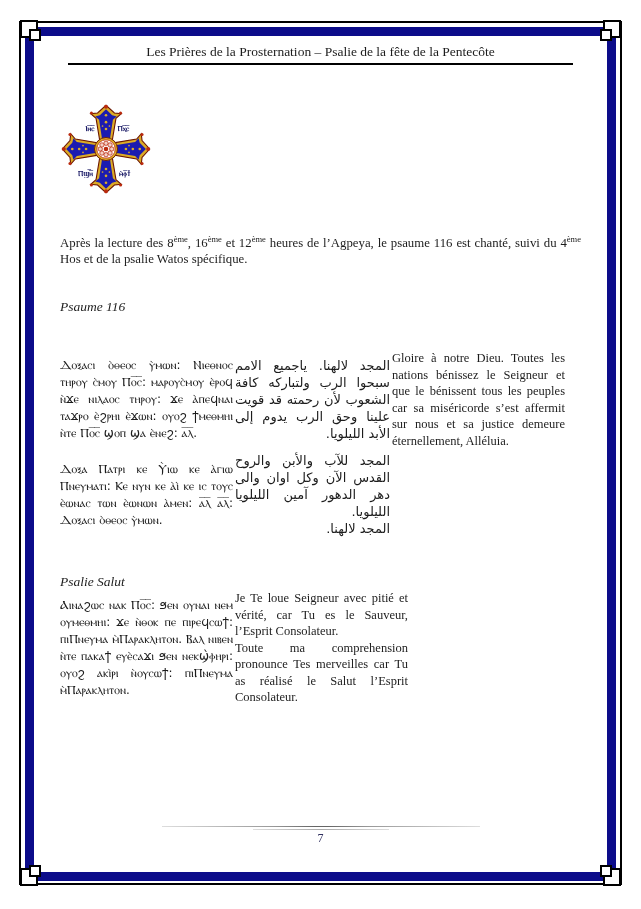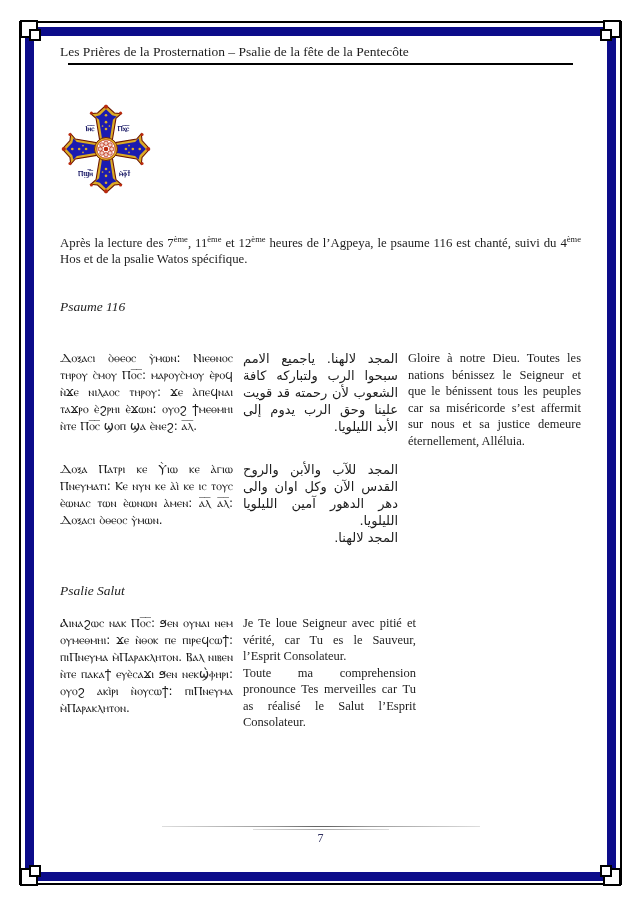--- a/index.html
+++ b/index.html
@@ -15,32 +15,32 @@
   .knot { position:absolute; border:2px solid #000; pointer-events:none; }
   .knot.outer { width:14px; height:14px; background:#fff; }
   .knot.inner { width:8px;  height:8px;  background:#fff; }
   .tl.outer { left:20px; top:20px; }   .tl.inner { left:29px; top:29px; }
   .tr.outer { right:20px; top:20px; }  .tr.inner { right:29px; top:29px; }
   .bl.outer { left:20px; bottom:23px; }.bl.inner { left:29px; bottom:32px; }
   .br.outer { right:20px; bottom:23px;}.br.inner { right:29px; bottom:32px; }
 
   
   .content { position:absolute; left:60px; right:60px; top:0; }
-  .doc-title { margin-top:44px; text-align:left; font-size:13.5px; line-height:16px; }
+  .doc-title { margin-top:44px; text-align:center; font-size:13.5px; line-height:16px; }
   .title-rule { border-top:2px solid #000; margin:3px 8px 0 8px; height:0; }
   .cross-wrap { margin-top:36px; }
   .intro { margin-top:34px; font-size:12.8px; line-height:16px; text-align:justify; }
   .intro sup { font-size:8.5px; line-height:0; }
   .sec-heading { text-align:left; font-weight:normal; font-style:italic; font-size:13.5px; }
   .sh1 { margin-top:32px; }
   .sh2 { margin-top:37px; }
-  .row { display:flex; gap:10px; align-items:flex-start; }
+  .row { display:flex; gap:2px; align-items:center; }
   .r1 { margin-top:35px; }
-  .r2 { margin-top:12px; }
-  .r3 { margin-top:16px; }
+  .r2 { margin-top:3px; }
+  .r3 { }
   .cell { white-space:pre-wrap; }
   .coptic { width:173px; font-family:"DejaVu Sans", sans-serif; font-size:12px;
     line-height:17px; text-align:justify; }
   .french { width:173px; font-size:12.5px; line-height:16.5px; text-align:justify; }
   .arabic { width:155px; font-family:"DejaVu Sans", sans-serif; font-size:13px;
     line-height:17px; direction:rtl; text-align:justify; }
 
   
   .footer { position:absolute; left:0; right:0; top:826px; text-align:center; }
   .footer-rule { width:318px; height:1px; margin:0 auto;
@@ -106,21 +106,21 @@
             <circle cx="65.3" cy="65.3" r="2.8"></circle>
         </g>
         <circle cx="60" cy="60" r="3" fill="#bb2a0e"></circle>
         <text class="cross-label" x="45" y="37" text-anchor="end">Ⲓⲏ̅ⲥ̅</text>
         <text class="cross-label" x="75" y="37" text-anchor="start">Ⲡⲭ̅ⲥ̅</text>
         <text class="cross-label" x="43" y="95" text-anchor="end">Ⲡϣ̅ⲏ̅</text>
         <text class="cross-label" x="77" y="95" text-anchor="start">ⲙ̀ⲫ̅ϯ</text>
       </svg>
     </div>
 
-    <div class="intro"><span>Après la lecture des 7</span><sup>ème</sup><span>, 11</span><sup>ème</sup><span> et 12</span><sup>ème</sup><span> heures de l’Agpeya, le psaume 116 est chanté, suivi du 4</span><sup>ème</sup><span> Hos et de la psalie Watos spécifique.</span></div>
+    <div class="intro"><span>Après la lecture des 8</span><sup>ème</sup><span>, 16</span><sup>ème</sup><span> et 12</span><sup>ème</sup><span> heures de l’Agpeya, le psaume 116 est chanté, suivi du 4</span><sup>ème</sup><span> Hos et de la psalie Watos spécifique.</span></div>
 
     <div class="sec-heading sh1">Psaume 116</div>
 
     <div class="row r1">
       <div class="cell coptic">Ⲇⲟⲝⲁⲥⲓ ⲟ̀ⲑⲉⲟⲥ ⲩ̀ⲙⲱⲛ: Ⲛⲓⲉⲑⲛⲟⲥ ⲧⲏⲣⲟⲩ ⲥ̀ⲙⲟⲩ Ⲡⲟ̅ⲥ̅: ⲙⲁⲣⲟⲩⲥ̀ⲙⲟⲩ ⲉ̀ⲣⲟϥ ⲛ̀ϫⲉ ⲛⲓⲗⲁⲟⲥ ⲧⲏⲣⲟⲩ: ϫⲉ ⲁ̀ⲡⲉϥⲛⲁⲓ ⲧⲁϫⲣⲟ ⲉ̀ϩⲣⲏⲓ ⲉ̀ϫⲱⲛ: ⲟⲩⲟϩ ϯⲙⲉⲑⲙⲏⲓ ⲛ̀ⲧⲉ Ⲡⲟ̅ⲥ̅ ϣⲟⲡ ϣⲁ ⲉ̀ⲛⲉϩ: ⲁ̅ⲗ̅.</div>
       <div class="cell arabic">المجد لالهنا. ياجميع الامم سبحوا الرب ولتباركه كافة الشعوب لأن رحمته قد قويت علينا وحق الرب يدوم إلى الأبد الليلويا.</div>
       <div class="cell french">Gloire à notre Dieu. Toutes les nations bénissez le Seigneur et que le bénissent tous les peuples car sa miséricorde s’est affermit sur nous et sa justice demeure éternellement, Alléluia.</div>
     </div>
 
     <div class="row r2">

